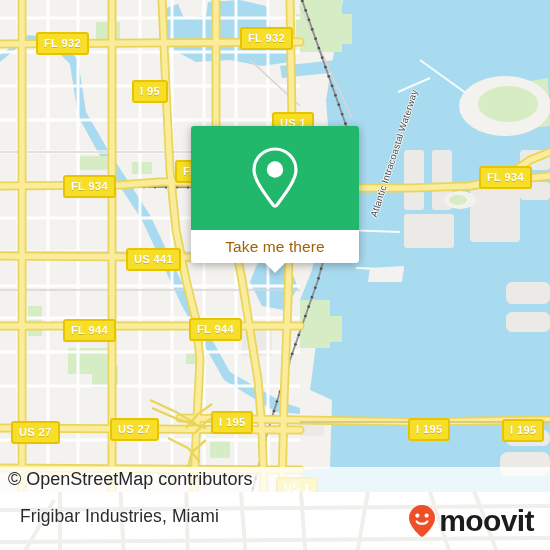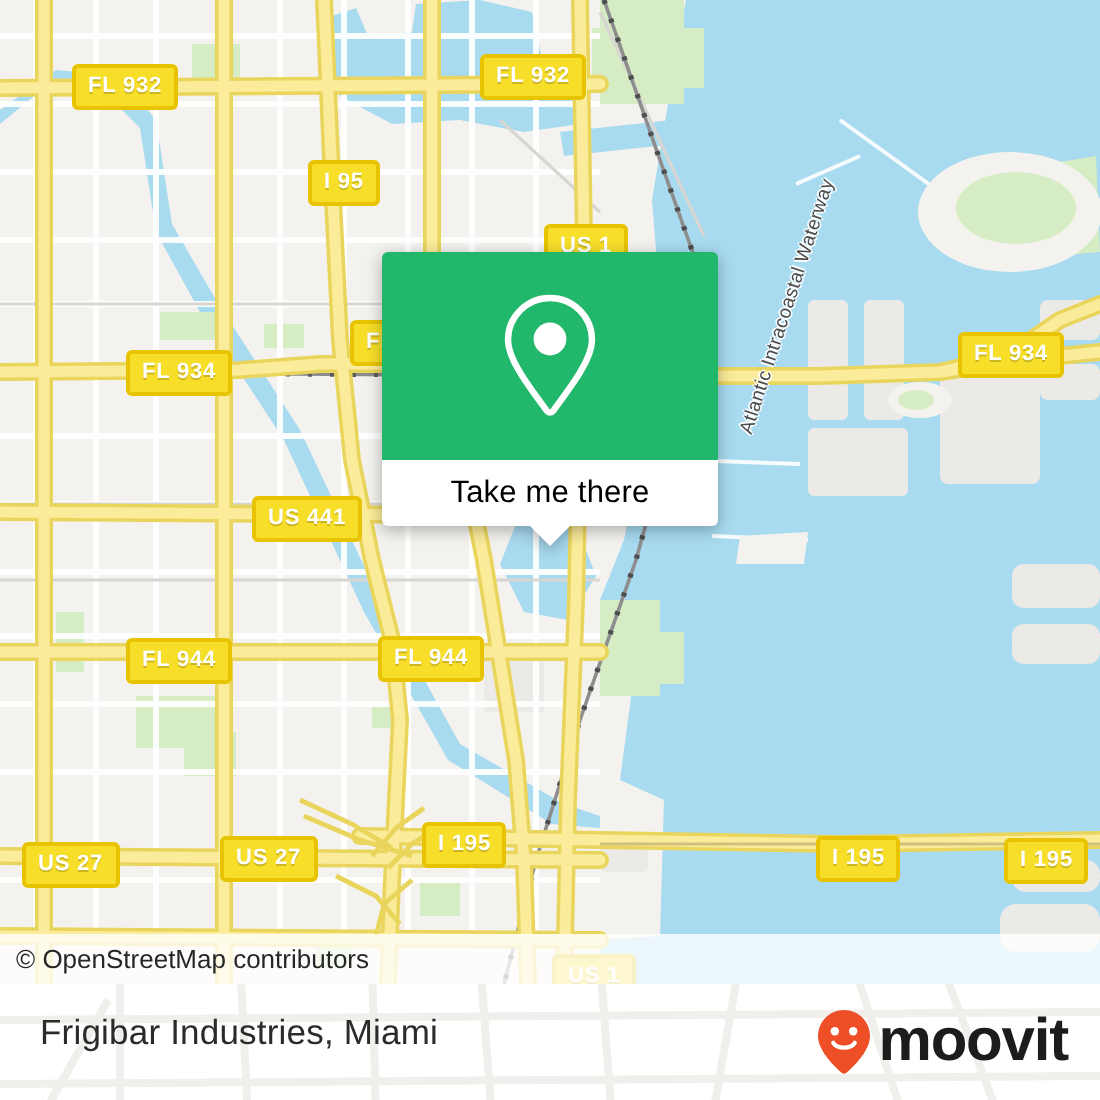--- a/index.html
+++ b/index.html
@@ -76,21 +76,21 @@
 
   
   #attribution {
     position: absolute;
     left: 0;
     bottom: 0;
     width: 100%;
     height: 25px;
     background: rgba(255,255,255,0.78);
     color: #262626;
-    font-size: 13px;
+    font-size: 18px;
     line-height: 25px;
     padding-left: 8px;
     box-sizing: border-box;
     white-space: nowrap;
   }
 
   
   #info-card {
     position: absolute;
     left: 191px;
@@ -109,21 +109,21 @@
   #card-footer {
     position: relative;
     height: 33px;
     background: #ffffff;
     border-radius: 0 0 3px 3px;
     display: flex;
     align-items: center;
     justify-content: center;
   }
   #card-footer-label {
-    color: #000000;
+    color: #a16207;
     font-size: 15.5px;
     letter-spacing: 0.1px;
   }
   #card-tail {
     position: absolute;
     left: 50%;
     bottom: -10px;
     margin-left: -11px;
     width: 0;
     height: 0;
@@ -363,21 +363,21 @@
       </g>
       <g fill="#d6ecc4">
         <ellipse cx="508" cy="104" rx="30" ry="18"></ellipse>
         <ellipse cx="458" cy="200" rx="9" ry="5"></ellipse>
       </g>
 
     </svg>
 
     <div class="shield" style="left:36px;  top:32px;">FL 932</div>
     <div class="shield" style="left:240px; top:27px;">FL 932</div>
-    <div class="shield" style="left:154px; top:80px;">I 95</div>
+    <div class="shield" style="left:132px; top:80px;">I 95</div>
     <div class="shield" style="left:272px; top:112px;">US 1</div>
     <div class="shield" style="left:63px;  top:175px;">FL 934</div>
     <div class="shield" style="left:479px; top:166px;">FL 934</div>
     <div class="shield" style="left:175px; top:160px;">FL</div>
     <div class="shield" style="left:126px; top:248px;">US 441</div>
     <div class="shield" style="left:63px;  top:319px;">FL 944</div>
     <div class="shield" style="left:189px; top:318px;">FL 944</div>
     <div class="shield" style="left:11px;  top:421px;">US 27</div>
     <div class="shield" style="left:110px; top:418px;">US 27</div>
     <div class="shield" style="left:211px; top:411px;">I 195</div>

